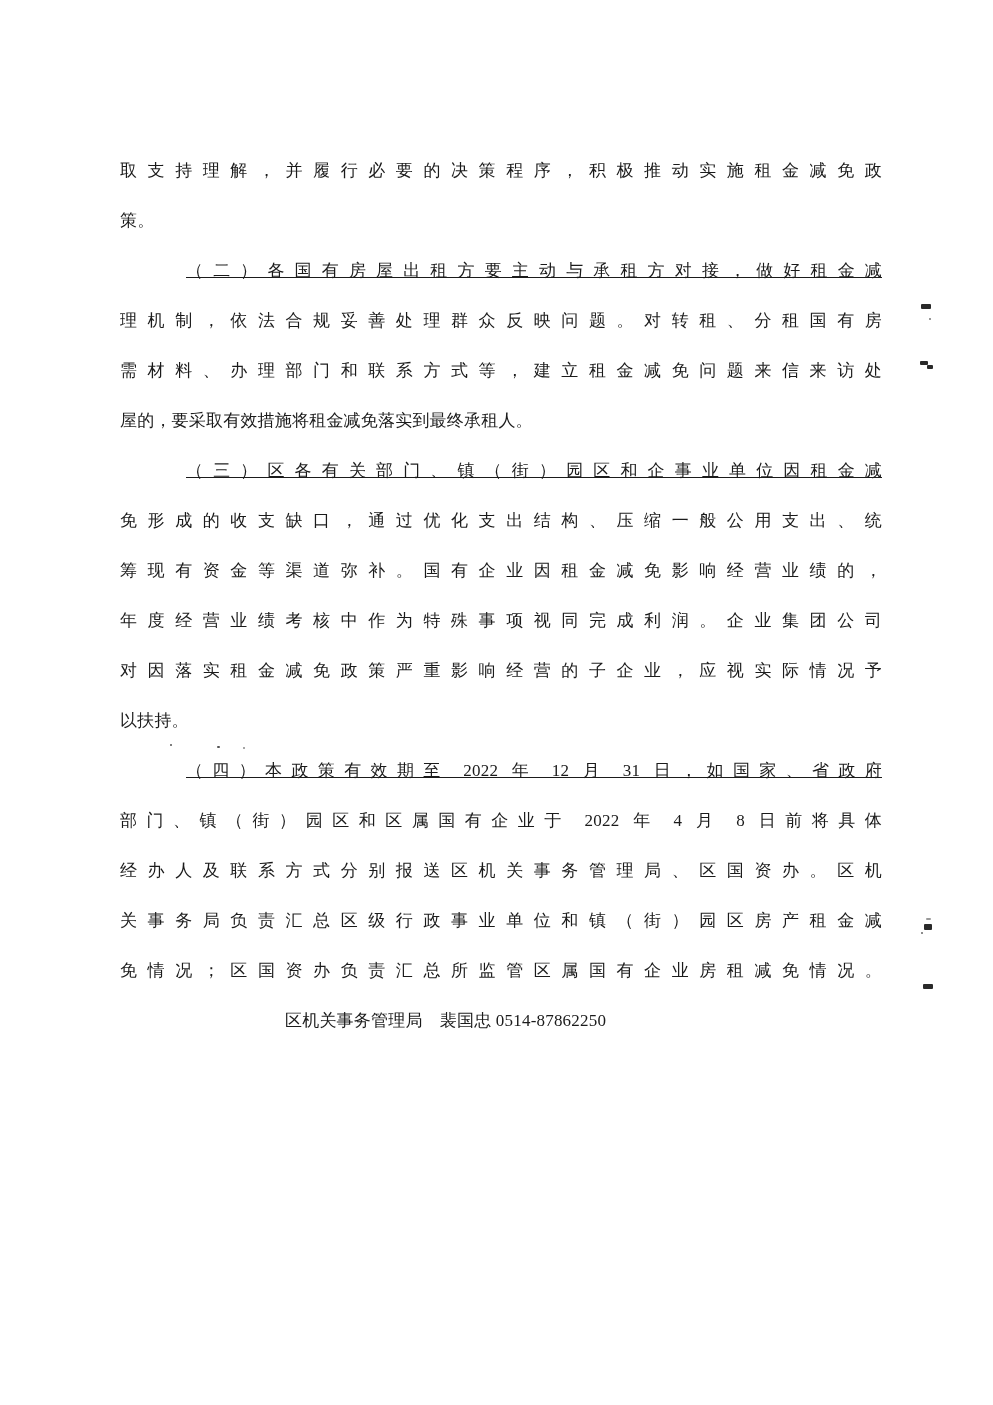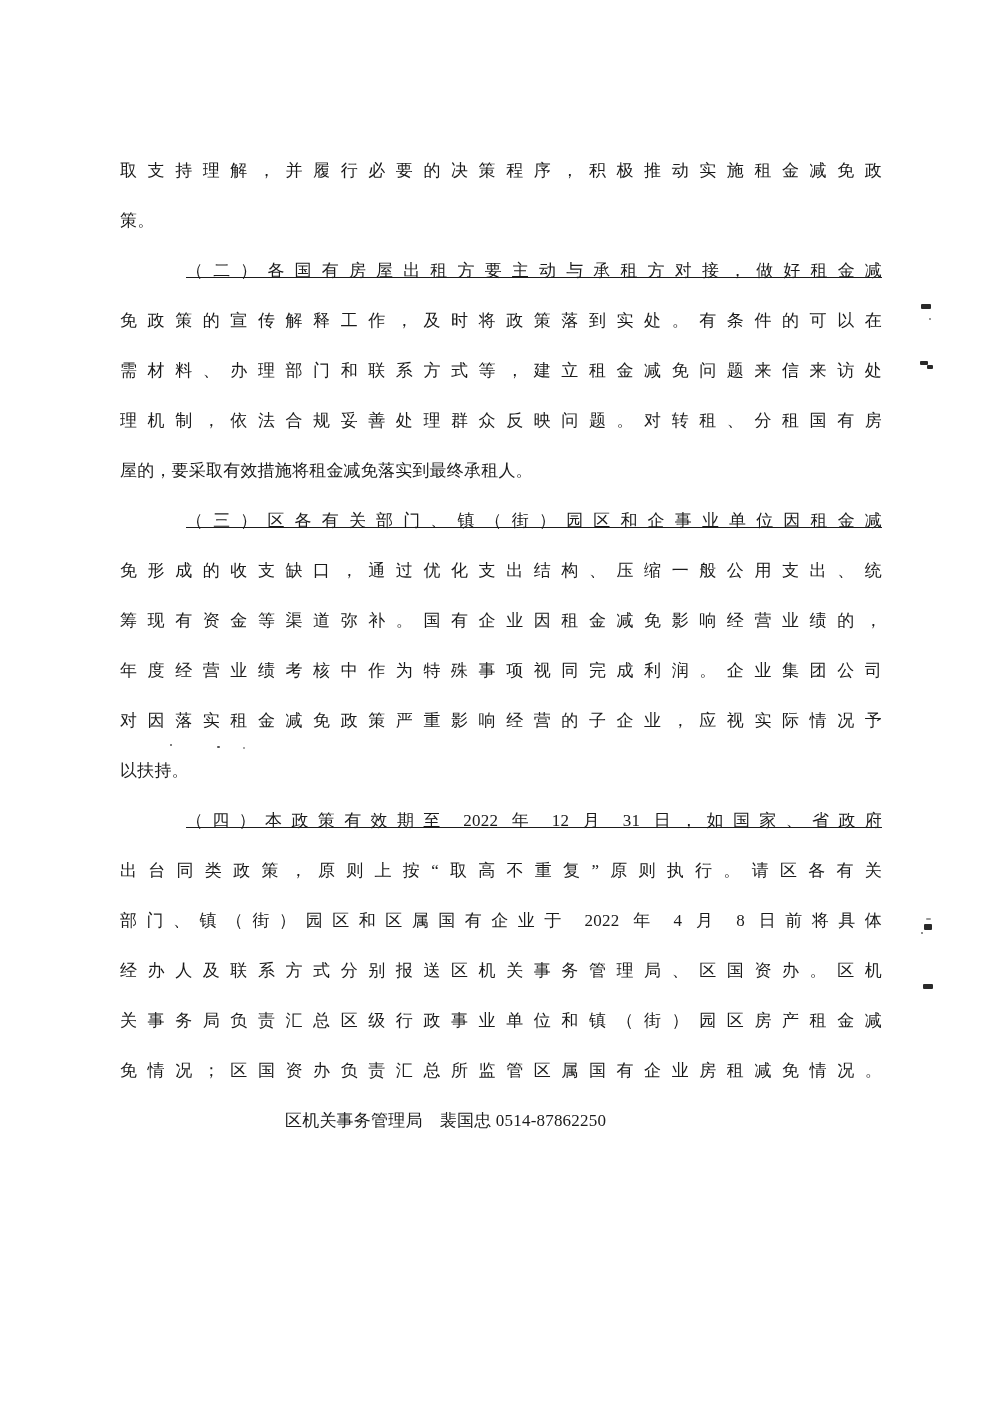--- a/index.html
+++ b/index.html
@@ -49,32 +49,30 @@
 </style>
 </head>
 <body>
 
 <div class="page">
 
   <div class="textblock">
     <div class="line j">取支持理解，并履行必要的决策程序，积极推动实施租金减免政</div>
     <div class="line">策。</div>
     <div class="line j ind">（二）各国有房屋出租方要主动与承租方对接，做好租金减</div>
-    <div class="line j">免政策的宣传解释工作，及时将政策落到实处。有条件的可以在</div>
+    <div class="line j">理机制，依法合规妥善处理群众反映问题。对转租、分租国有房</div>
     <div class="line j">需材料、办理部门和联系方式等，建立租金减免问题来信来访处</div>
-    <div class="line j">理机制，依法合规妥善处理群众反映问题。对转租、分租国有房</div>
     <div class="line">屋的，要采取有效措施将租金减免落实到最终承租人。</div>
     <div class="line j ind">（三）区各有关部门、镇（街）园区和企事业单位因租金减</div>
     <div class="line j">免形成的收支缺口，通过优化支出结构、压缩一般公用支出、统</div>
     <div class="line j">筹现有资金等渠道弥补。国有企业因租金减免影响经营业绩的，</div>
     <div class="line j">年度经营业绩考核中作为特殊事项视同完成利润。企业集团公司</div>
     <div class="line j">对因落实租金减免政策严重影响经营的子企业，应视实际情况予</div>
     <div class="line">以扶持。</div>
     <div class="line j ind">（四）本政策有效期至 2022 年 12 月 31 日，如国家、省政府</div>
-    <div class="line j">出台同类政策，原则上按“取高不重复”原则执行。请区各有关</div>
     <div class="line j">部门、镇（街）园区和区属国有企业于 2022 年 4 月 8 日前将具体</div>
     <div class="line j">经办人及联系方式分别报送区机关事务管理局、区国资办。区机</div>
     <div class="line j">关事务局负责汇总区级行政事业单位和镇（街）园区房产租金减</div>
     <div class="line j">免情况；区国资办负责汇总所监管区属国有企业房租减免情况。</div>
     <div class="line c2">区机关事务管理局　裴国忠 0514-87862250</div>
   </div>
 
   <div class="speck" style="left:921px; top:304px; width:10px; height:5px;"></div>
   <div class="speck" style="left:929px; top:318px; width:2px; height:2px; background:#777;"></div>
   <div class="speck" style="left:920px; top:361px; width:8px; height:4px;"></div>

